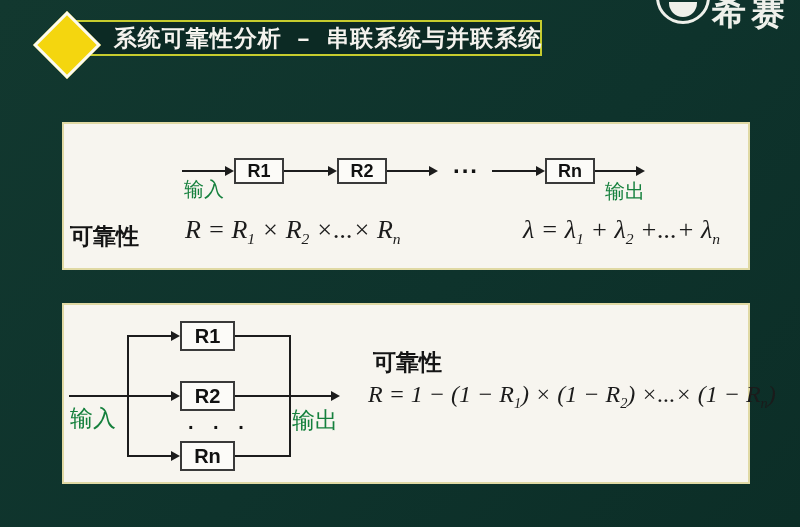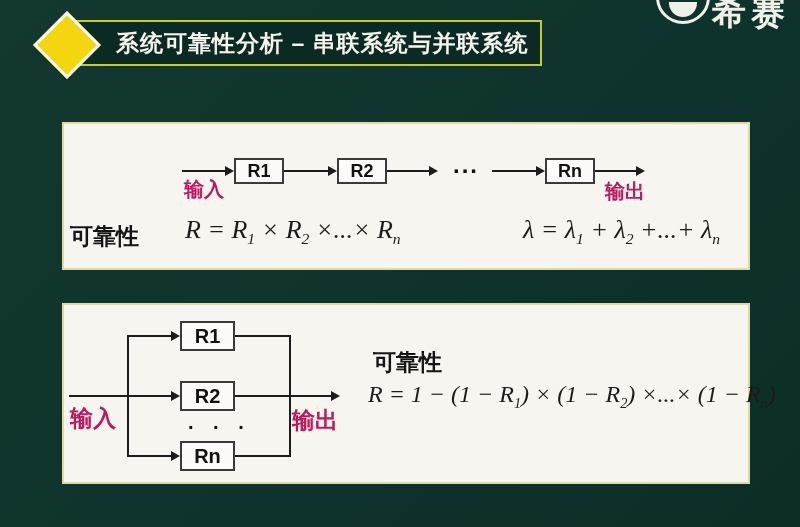--- a/index.html
+++ b/index.html
@@ -3,23 +3,23 @@
 <meta charset="utf-8">
 <style>
   html,body{margin:0;padding:0;background:#000;}
   .stage{
     position:relative;width:800px;height:527px;overflow:hidden;
     background:linear-gradient(135deg,#12382f 0%,#0e332c 55%,#0c2e27 100%);
     font-family:"Liberation Sans","DejaVu Sans",sans-serif;
   }
   
   .banner{
-    position:absolute;left:72px;top:20px;width:470px;height:46px;
+    position:absolute;left:72px;top:20px;width:470px;height:36px;
     background:#0c2a24;border:2px solid #c6cc2e;box-sizing:border-box;
-    display:flex;align-items:center;justify-content:flex-start;padding-left:42px;
+    display:flex;align-items:center;justify-content:center;padding-left:42px;font-family:Liberation Mono, monospace;
   }
   .banner .title{
     color:#f5f3ee;font-size:23px;font-weight:700;letter-spacing:1px;white-space:nowrap;
   }
   .diamond{
     position:absolute;left:43px;top:21px;width:42px;height:42px;
     background:#f4d60f;border:3px solid #fbfaf2;transform:rotate(45deg);
   }
   .logo-circle{
     position:absolute;left:656px;top:-30px;width:48px;height:48px;
@@ -46,21 +46,21 @@
   .ahead{
     position:absolute;width:0;height:0;
     border-left:9px solid #1c1c1c;border-top:5px solid transparent;border-bottom:5px solid transparent;
   }
   .rbox{
     position:absolute;width:50px;height:26px;border:2px solid #3a3a3a;background:#fcfbf8;
     box-sizing:border-box;display:flex;align-items:center;justify-content:center;
     font-weight:700;font-size:18px;color:#111;
   }
   .rbox.big{width:55px;height:30px;font-size:20px;}
-  .iolabel{position:absolute;font-weight:700;font-size:20px;color:#be185d;white-space:nowrap;}
+  .iolabel{position:absolute;font-weight:400;font-size:20px;color:#15803d;white-space:nowrap;}
   .iolabel.big{font-size:23px;}
   .dots{position:absolute;font-weight:700;color:#111;white-space:nowrap;}
   .dots.d1{font-size:24px;letter-spacing:2px;}
   .dots.d2{font-size:20px;letter-spacing:7px;}
   .sec-label{position:absolute;font-weight:700;font-size:23px;color:#151515;white-space:nowrap;text-align:center;}
   .math{
     position:absolute;font-family:"Liberation Serif","DejaVu Serif",serif;font-style:italic;
     font-size:26px;color:#1b1b1b;white-space:nowrap;
   }
   .math sub{font-size:60%;line-height:0;}

